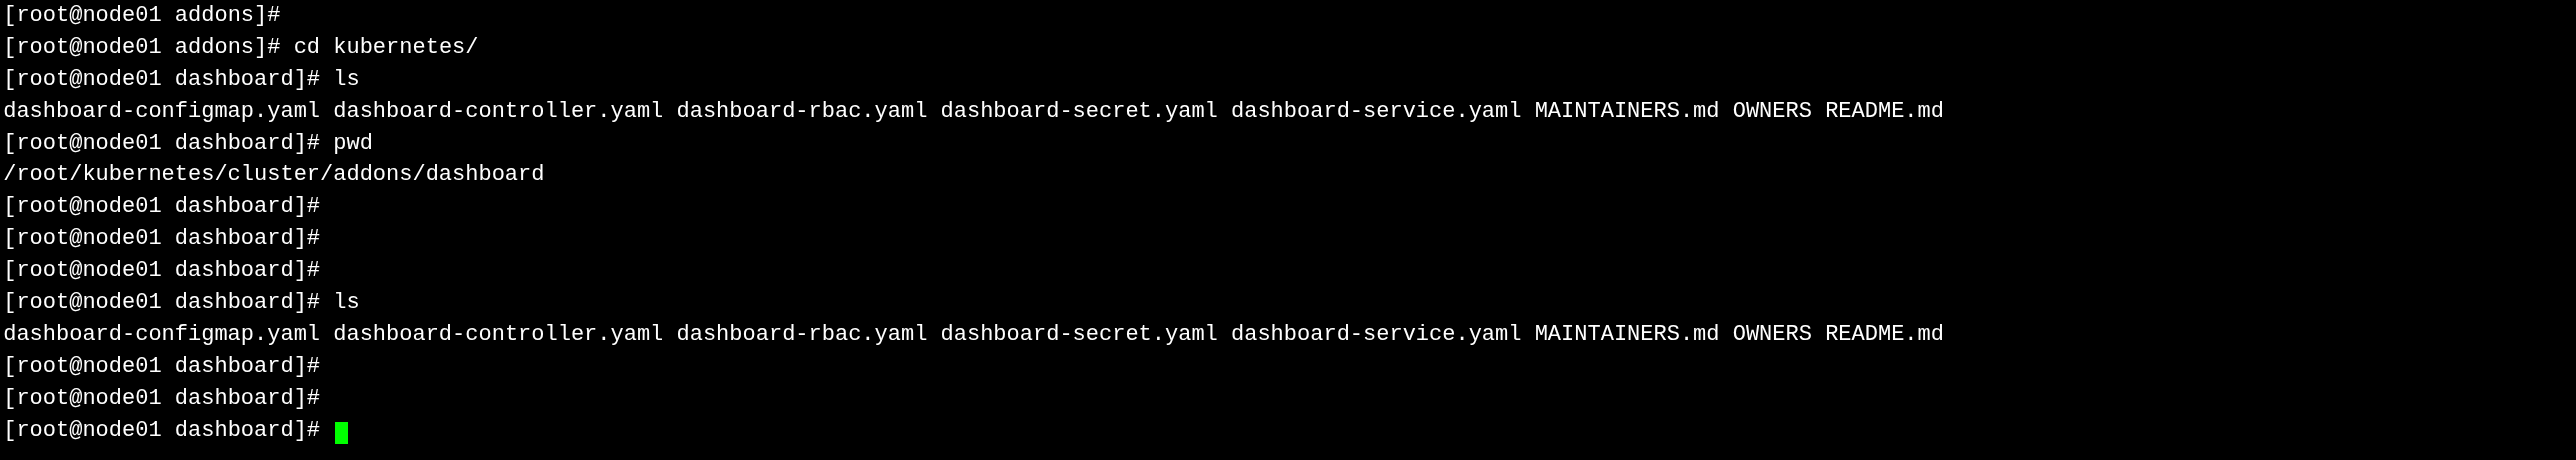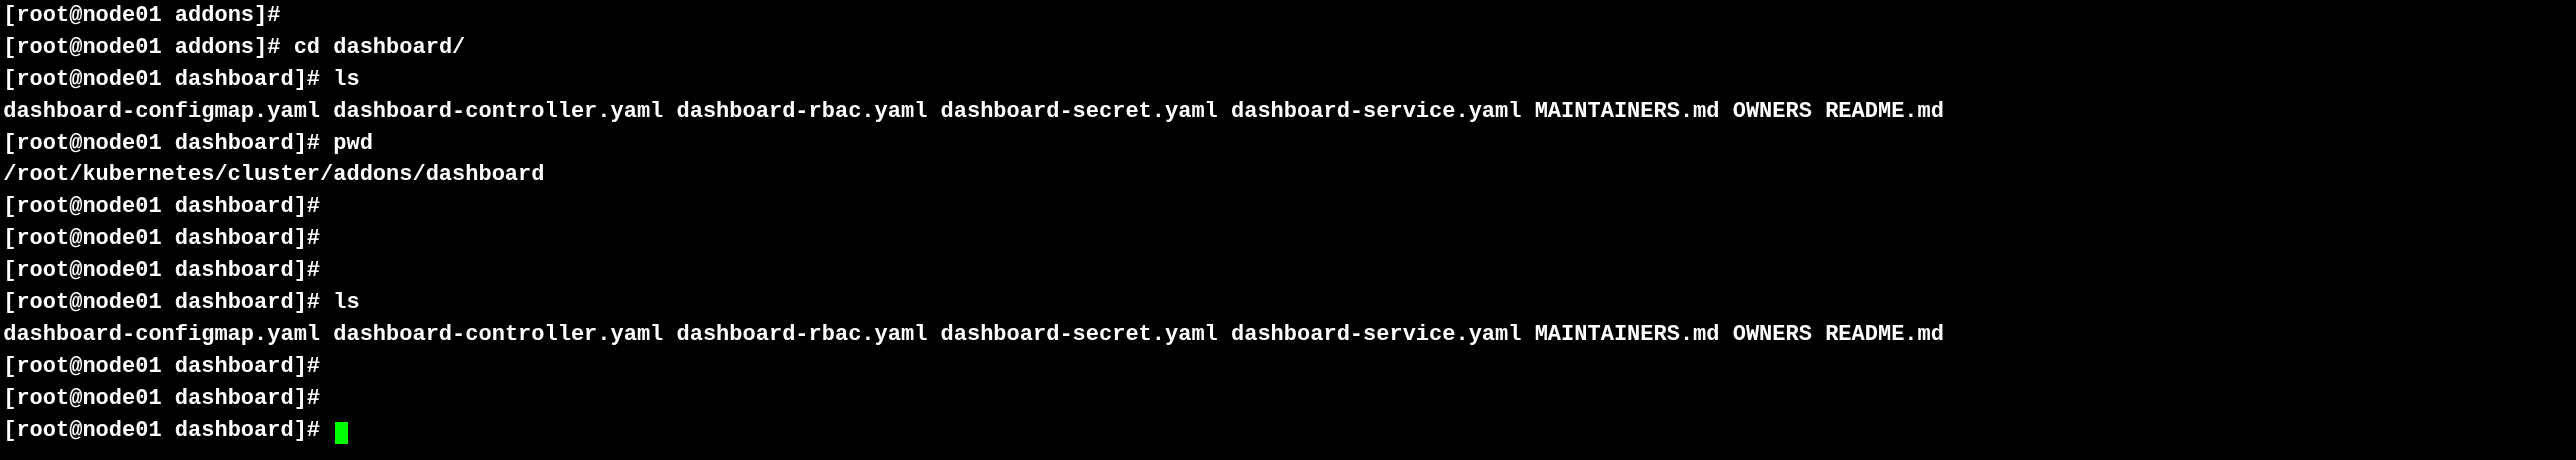--- a/index.html
+++ b/index.html
@@ -8,42 +8,42 @@
       color: #fff;
       font-family: "Consolas", "Courier New", monospace;
       font-size: 22px;
       line-height: 1.45;
       padding: 0 3.2px;
       white-space: nowrap;
       overflow: hidden;
       width: 2576px;
       height: 461px;
     }
-    .line { display: block; font-weight: bold; }
+    .line { display: block; }
     .cursor {
       display: inline-block;
       width: 12.7px;
       height: 22px;
       background: #00ff00;
       vertical-align: text-bottom;
       margin-left: 1.6px;
       position: relative;
       top: 1.6px;
     }
   </style>
 </head>
 <body>
 
 <div class="line">
   <span>[<span>root</span>@<span>node01</span> <span>addons</span>]<span>#</span></span>
 </div>
 
 <div class="line">
   <span>[<span>root</span>@<span>node01</span> <span>addons</span>]<span>#</span></span>
-  <span> </span><span>cd dashboard/</span>
+  <span> </span><span>cd kubernetes/</span>
 </div>
 
 <div class="line">
   <span>[<span>root</span>@<span>node01</span> <span>dashboard</span>]<span>#</span></span>
   <span> </span><span>ls</span>
 </div>
 
 <div class="line">
   <span>dashboard-configmap.yaml</span><span>   </span>
   <span>dashboard-controller.yaml</span><span>   </span>

